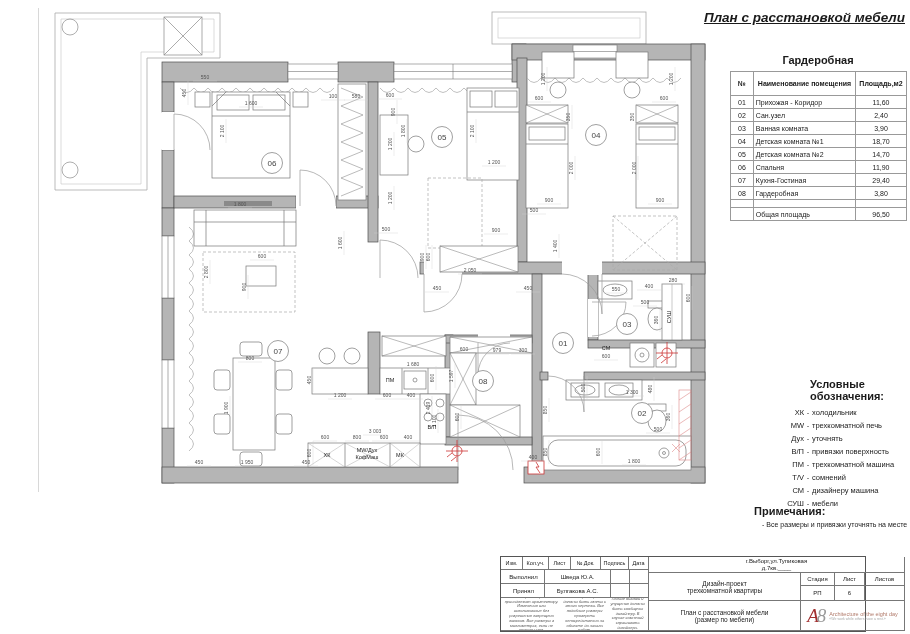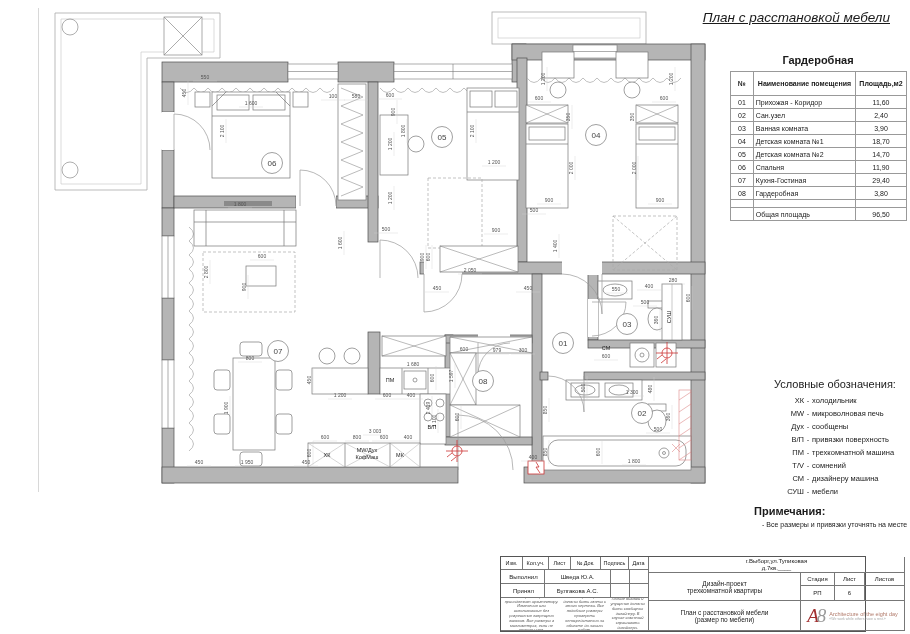--- a/index.html
+++ b/index.html
@@ -1,32 +1,32 @@
 <!DOCTYPE html>
 <html><head>
 <meta charset="utf-8">
 <style>
   html,body{margin:0;padding:0;}
   body{width:910px;height:634px;background:#fff;position:relative;
        font-family:"Liberation Sans",sans-serif;color:#1a1a1a;overflow:hidden;}
   .frame-left{position:absolute;left:38px;top:8px;width:1px;height:484px;background:#d8d8d8;}
   
-  .sheet-title{position:absolute;right:20px;top:10px;font-size:13.5px;font-style:italic;
-               text-decoration:underline;white-space:nowrap;}
+  .sheet-title{position:absolute;right:5px;top:10px;font-size:13.5px;font-style:italic;
+               text-decoration:underline;white-space:nowrap;font-weight:bold;}
   .expl-head{position:absolute;left:730px;top:54px;width:176px;text-align:center;
              font-size:11px;font-weight:bold;}
   table.expl{position:absolute;left:730px;top:71px;width:177px;border-collapse:collapse;
              font-size:7px;}
   table.expl th,table.expl td{border:1px solid #999;padding:0 2px;text-align:center;
              height:13px;box-sizing:border-box;}
   table.expl th{font-weight:bold;height:24px;}
   table.expl td.name-col{text-align:left;}
   table.expl tr.spacer td{height:8px;border-top:1px solid #999;}
   .legend{position:absolute;left:774px;top:378px;width:134px;}
-  .legend-head{font-size:11px;font-weight:normal;margin-bottom:4px;}
+  .legend-head{font-size:11px;font-weight:bold;margin-bottom:4px;margin-left:36px;}
   .legend-item{display:flex;font-size:7.5px;line-height:13px;}
   .legend-item .abbr{width:30px;text-align:right;}
   .legend-item .sep{width:8px;text-align:center;}
   .notes{position:absolute;left:738px;top:505px;width:170px;margin-left:16px;}
   .notes-head{font-size:11px;font-weight:bold;}
   .note-item{font-size:7px;margin-top:4px;margin-left:8px;}
   
   .stamp{position:absolute;left:500px;top:556px;width:366px;height:76px;
          border:1px solid #555;font-size:6px;box-sizing:border-box;}
   .stamp .cell{position:absolute;border-right:1px solid #777;border-bottom:1px solid #777;
@@ -594,26 +594,26 @@
   <div class="legend-head">Условные обозначения:</div>
   <div>
       <div class="legend-item">
         <span class="abbr">ХК</span>
         <span class="sep">-</span>
         <span>холодильник</span>
       </div>
       <div class="legend-item">
         <span class="abbr">MW</span>
         <span class="sep">-</span>
-        <span>микроволновая печь</span>
+        <span>трехкомнатной печь</span>
       </div>
       <div class="legend-item">
         <span class="abbr">Дух</span>
         <span class="sep">-</span>
-        <span>сообщены</span>
+        <span>уточнять</span>
       </div>
       <div class="legend-item">
         <span class="abbr">В/П</span>
         <span class="sep">-</span>
         <span>привязки поверхность</span>
       </div>
       <div class="legend-item">
         <span class="abbr">ПМ</span>
         <span class="sep">-</span>
         <span>трехкомнатной машина</span>

